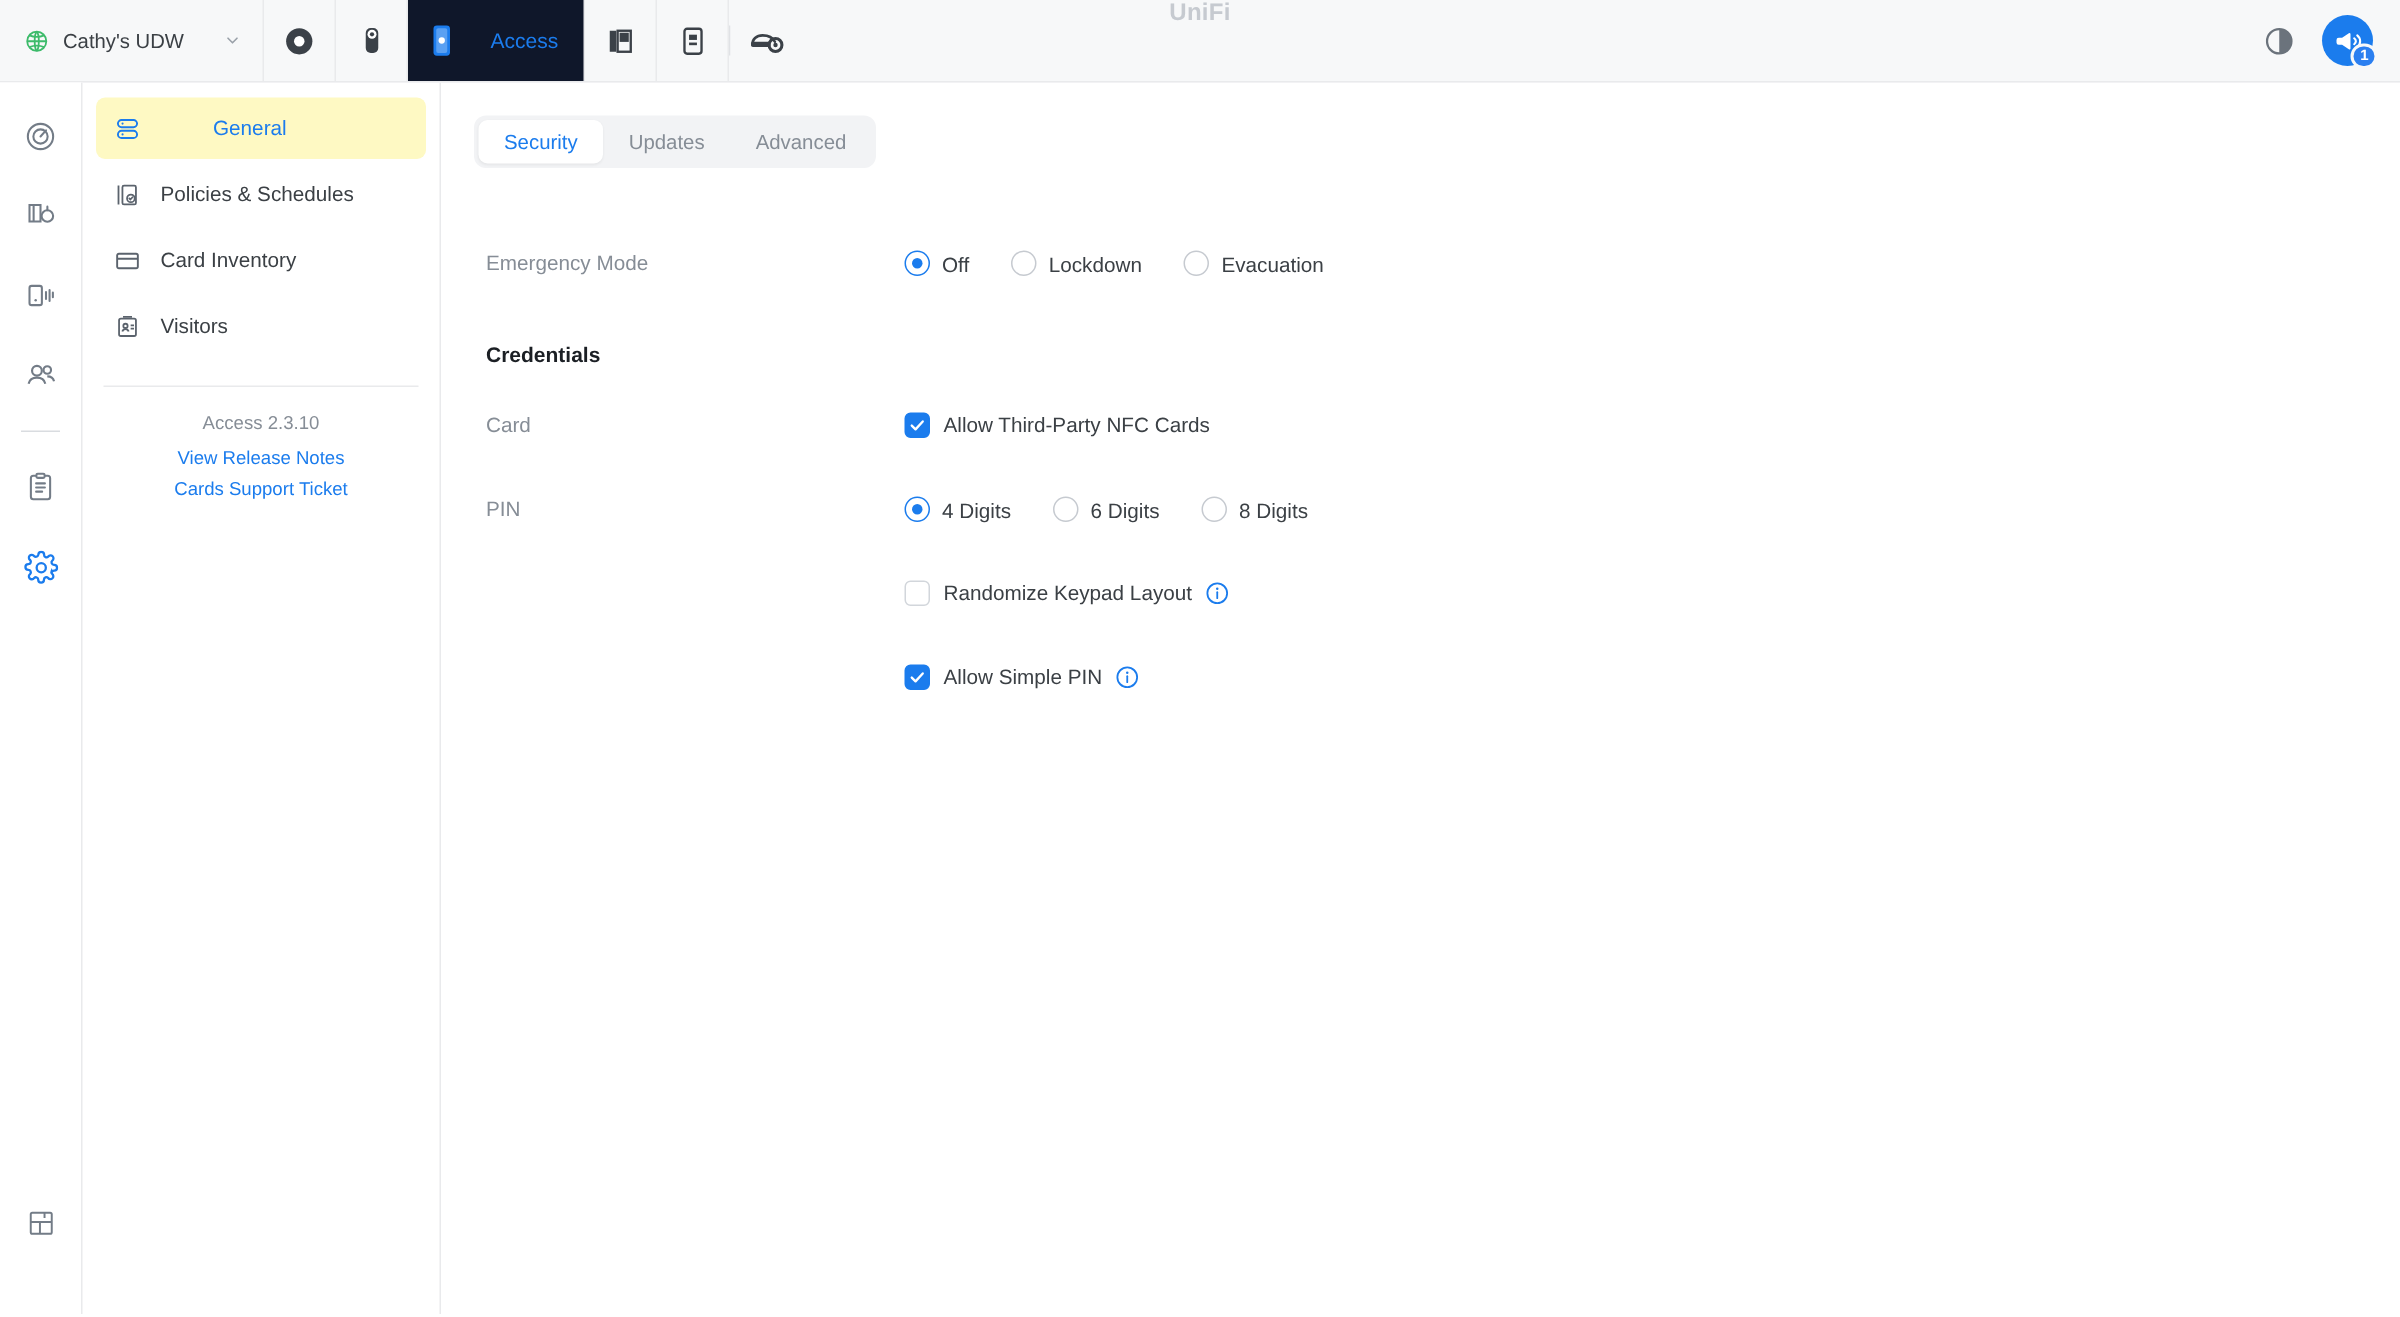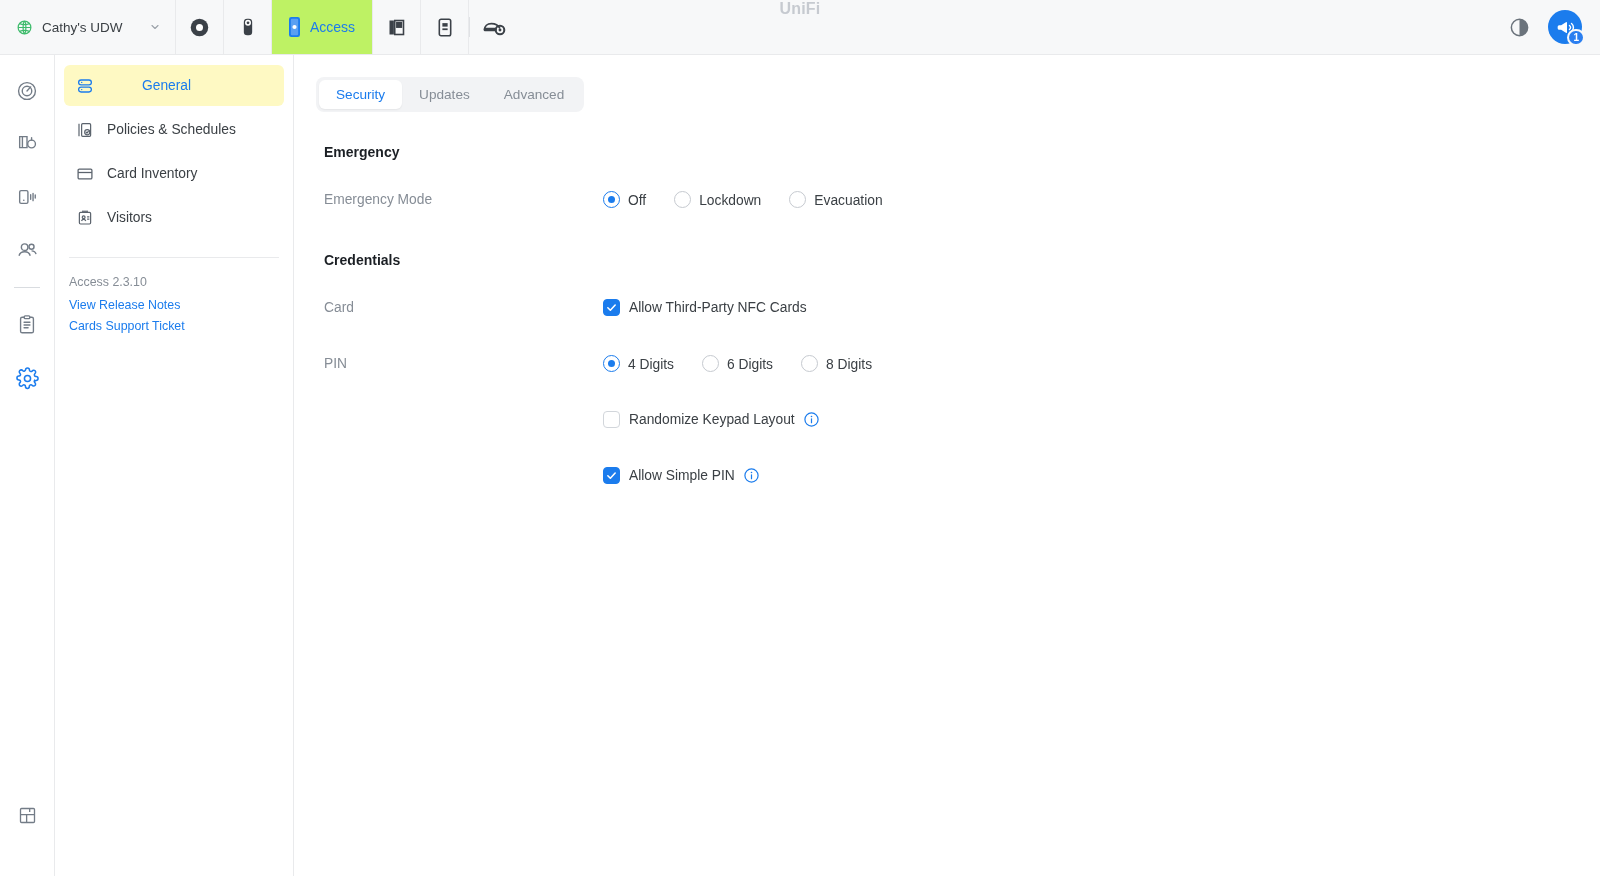--- a/index.html
+++ b/index.html
@@ -35,23 +35,23 @@
   .chev { color: #9aa1a9; display: flex; align-items: center; }
 
   .app-icons { display: flex; align-items: stretch; }
   .app-icon {
     width: 48px; display: flex; align-items: center; justify-content: center;
     cursor: pointer; border-right: 1px solid #e9eaec;
     background: #f7f8f9;
   }
   .app-icon.first { border-left: none; }
   .app-tab-active {
-    display: flex; align-items: center; gap: 7px;
+    display: flex; align-items: center; gap: 24px;
     padding: 0 17px 0 14px;
-    background: #bef264;
+    background: #0f172a;
     border-right: 1px solid #e9eaec;
     cursor: pointer;
     position: relative;
   }
   .app-tab-active .lbl { font-size: 14px; color: #1b7ced; white-space: nowrap; }
   .app-icon.nodivider { border-right: none; }
   .vdivider { width: 1px; background: #e0e2e5; margin: 17px 0; }
 
   .brand {
     position: absolute; left: 0; right: 0; top: 0; bottom: 0;
@@ -112,21 +112,21 @@
     padding: 0 12px; border-radius: 6px; cursor: pointer;
     color: #3b4045; margin-bottom: 3px;
   }
   .nav-item .nav-ico { display: flex; align-items: center; justify-content: center; width: 18px; color: #5b636d; }
   .nav-item .nav-lbl { font-size: 13.8px; white-space: nowrap; }
   .nav-item.active { background: #fef9c3; gap: 48px; }
   .nav-item.active .nav-lbl { color: #1b7ced; }
   .nav-item.active .nav-ico { color: #1b7ced; }
 
   .nav-sep { height: 1px; background: #e9eaec; margin: 19px 5px 17px 5px; }
-  .ver-block { padding: 0 5px; }
+  .ver-block { padding: 0 5px; text-align: center; }
   .ver-text { font-size: 12.4px; color: #868d96; margin-bottom: 9px; }
   .ver-link { font-size: 12.4px; color: #1b7ced; cursor: pointer; display: block; margin-bottom: 7px; }
 
   
   .main { flex: 1; background: #ffffff; padding: 22px 0 0 22px; min-width: 0; }
 
   .tabs {
     display: inline-flex; background: #f2f3f5; border-radius: 8px;
     padding: 3px; margin-bottom: 24px;
   }
@@ -433,21 +433,20 @@
 
     <div class="main">
 
       <div class="tabs">
         <div class="tab active">Security</div>
         <div class="tab">Updates</div>
         <div class="tab">Advanced</div>
       </div>
 
       
-      <div class="section-title">Emergency</div>
       <div class="gap-md"></div>
 
       <div class="row">
         <div class="row-label">Emergency Mode</div>
         <div class="row-controls">
           <div class="radio-opt">
             <span class="radio on"></span>
             <span class="opt-label">Off</span>
           </div>
           <div class="radio-opt">

